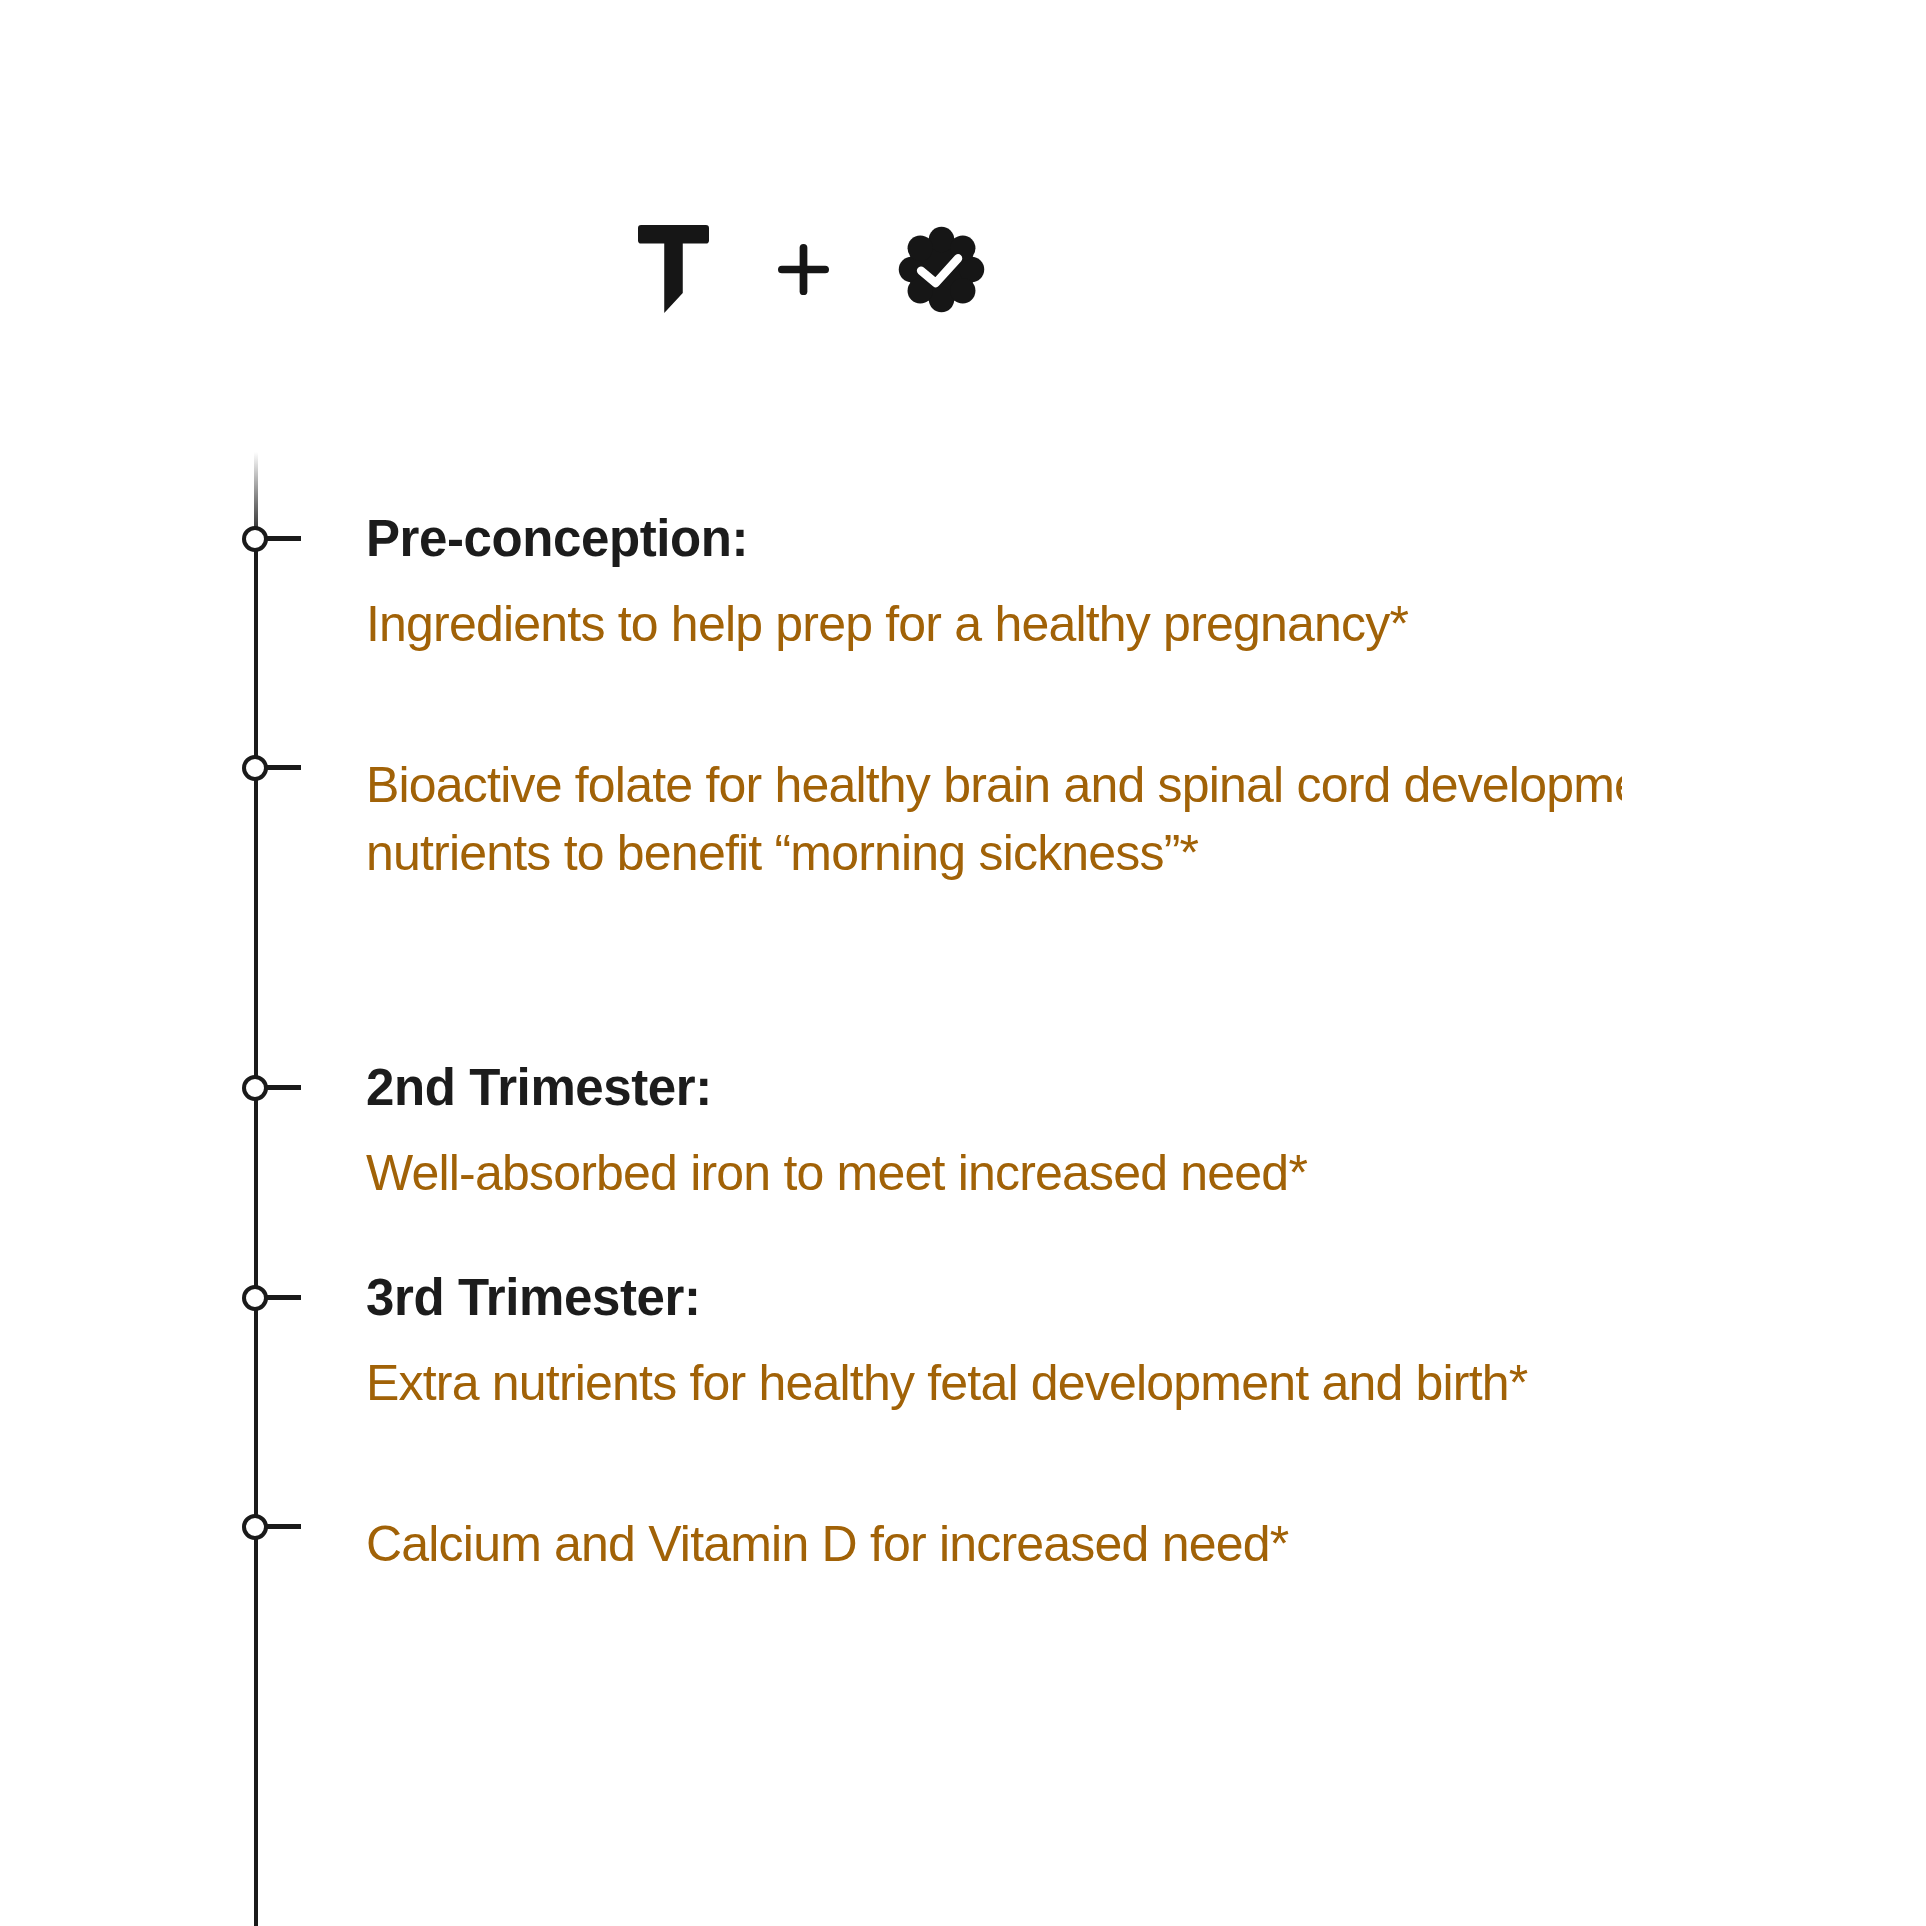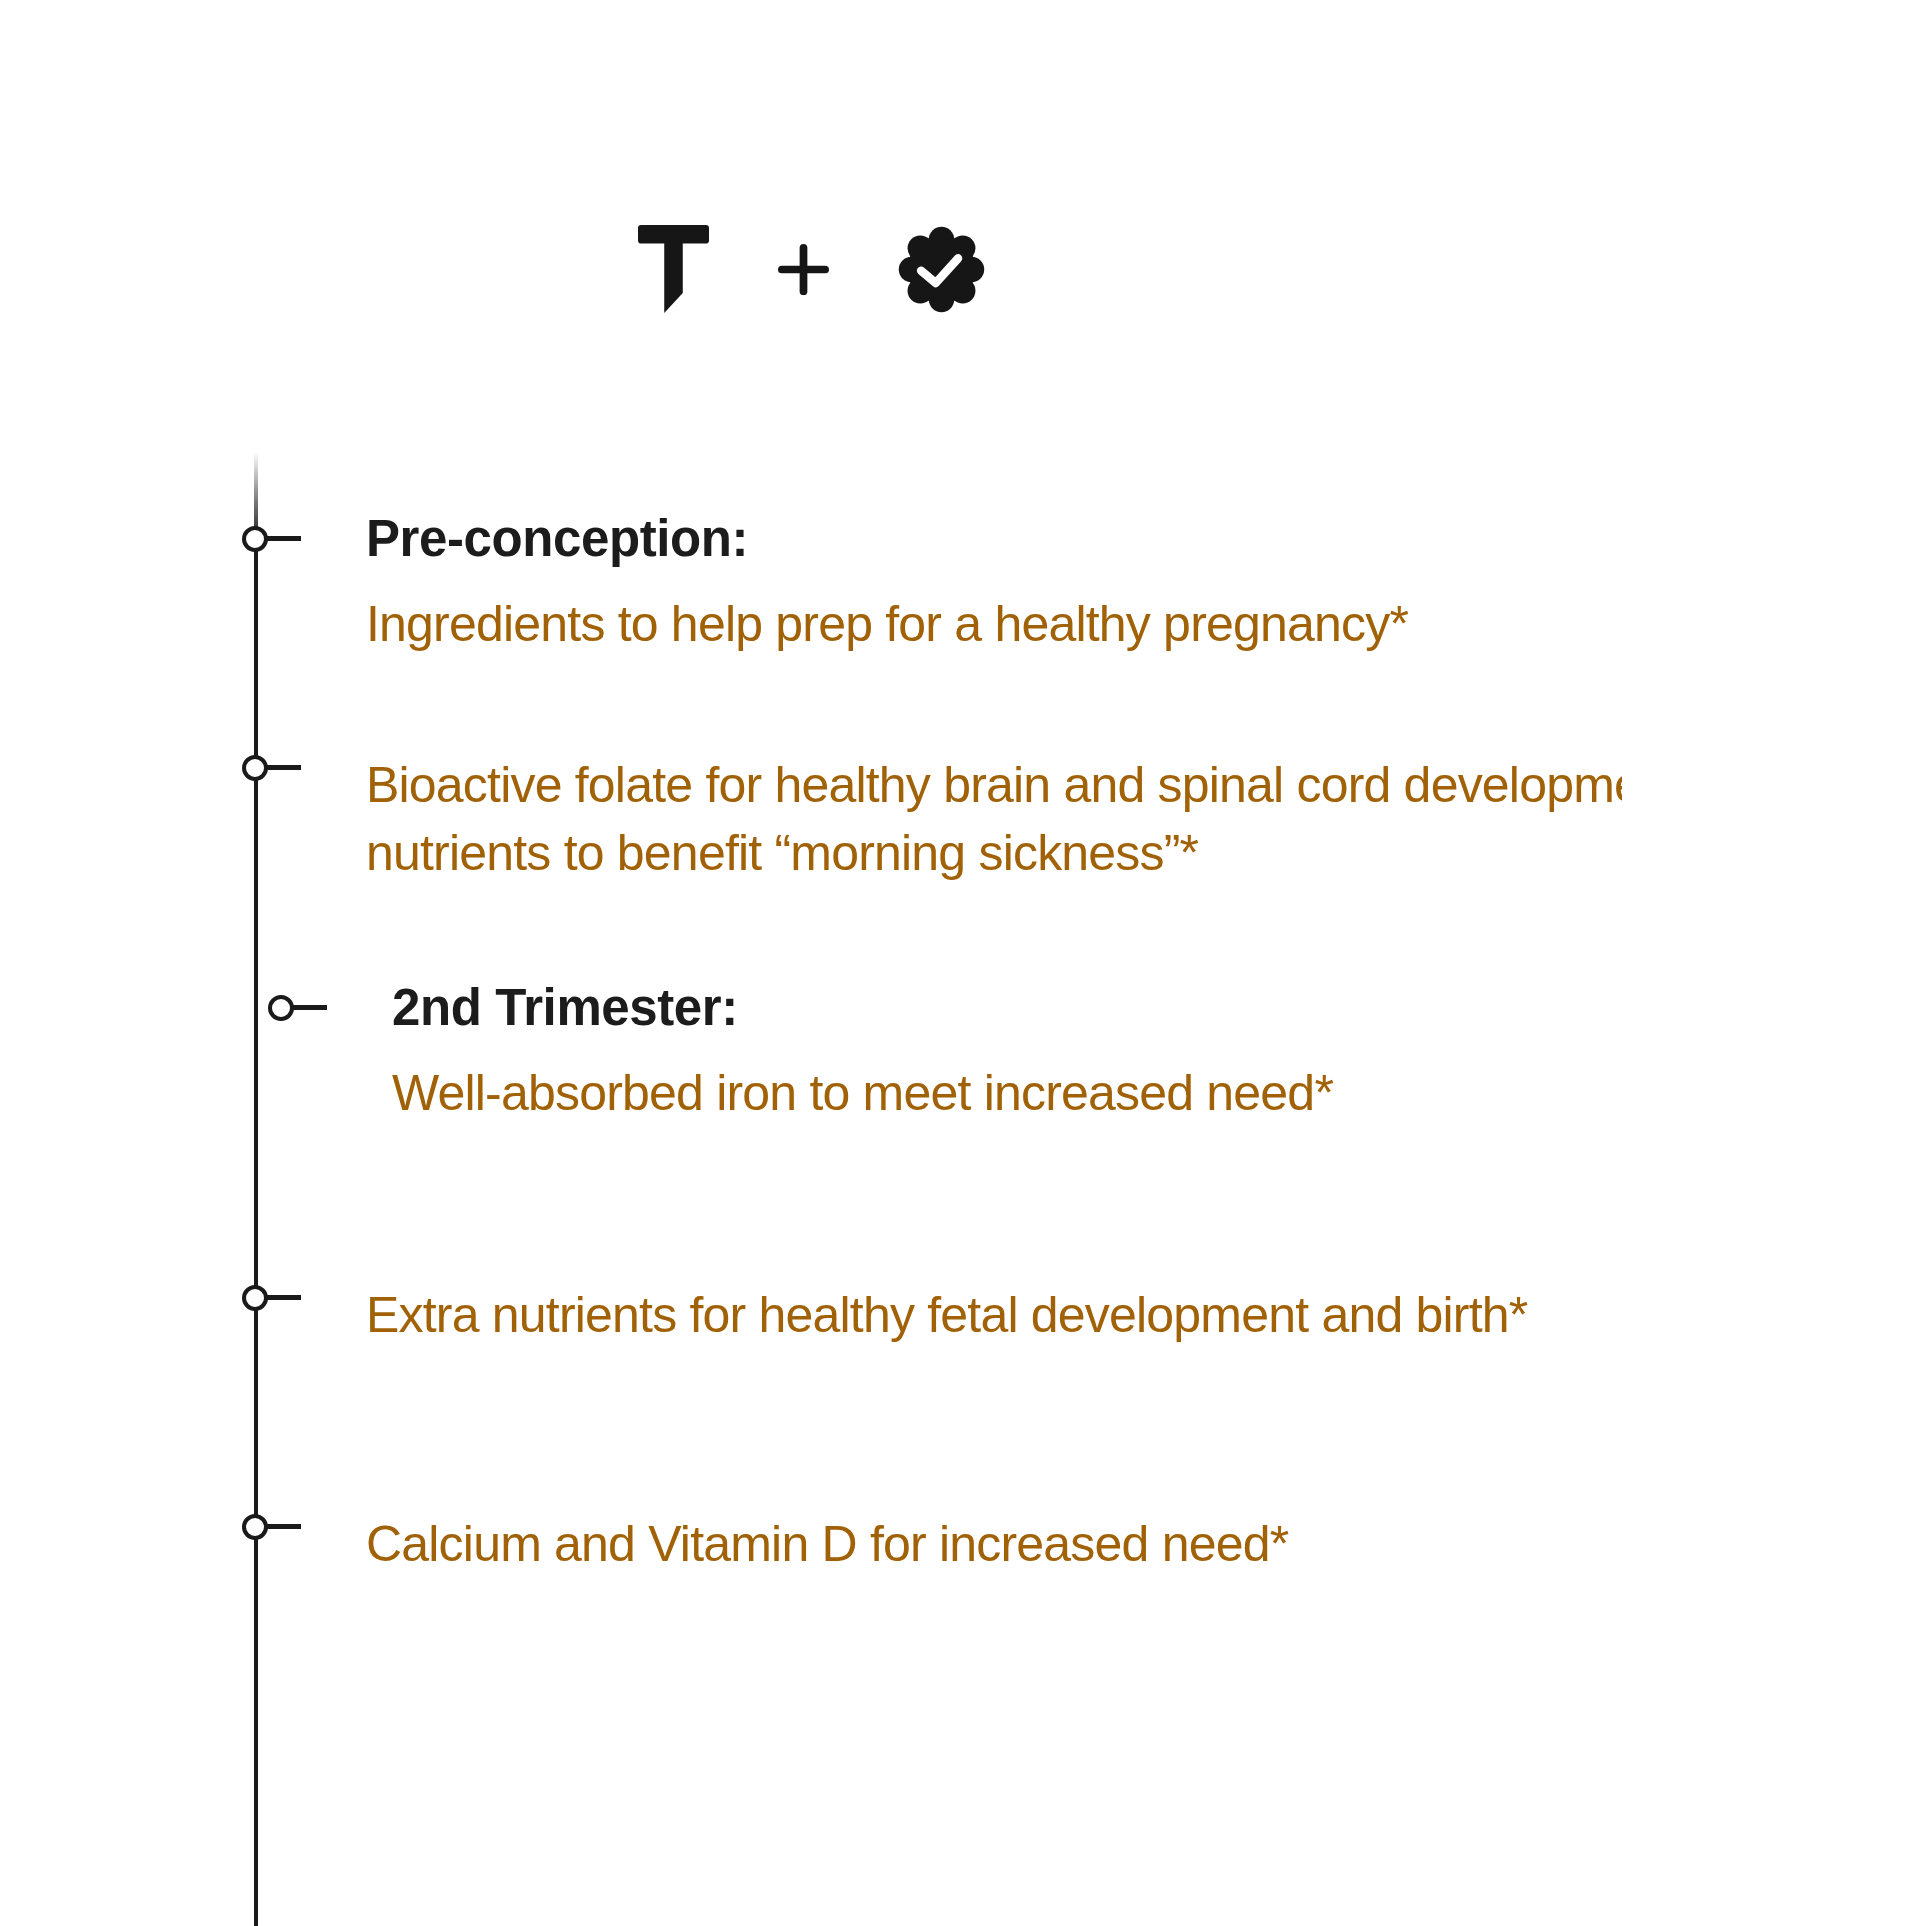--- a/index.html
+++ b/index.html
@@ -44,21 +44,21 @@
   }
 
   
   .item {
     position: absolute;
     left: 366px;
     width: 1402px;
   }
   .item-1 { top: 505px; }
   .item-2 { top: 734px; }
-  .item-3 { top: 974px; margin-left: 26px; }
+  .item-3 { top: 1054px; }
   .item-4 { top: 1264px; }
   .item-5 { top: 1493px; }
 
   .node {
     position: absolute;
     left: -124px;
     top: 21px;
     width: 26px;
     height: 26px;
     box-sizing: border-box;
@@ -145,20 +145,21 @@
           <span class="tick"></span>
         </span>
       <h2 class="heading">2nd Trimester:</h2>
       <p class="body-text">Well-absorbed iron to meet increased need*</p>
     </article>
 
     <article class="item item-4">
       <span class="node">
           <span class="tick"></span>
         </span>
+      <h2 class="heading">3rd Trimester:</h2>
       <p class="body-text">Extra nutrients for healthy fetal development and birth*</p>
     </article>
 
     <article class="item item-5">
       <span class="node">
           <span class="tick"></span>
         </span>
       <p class="body-text">Calcium and Vitamin D for increased need*</p>
     </article>
 

